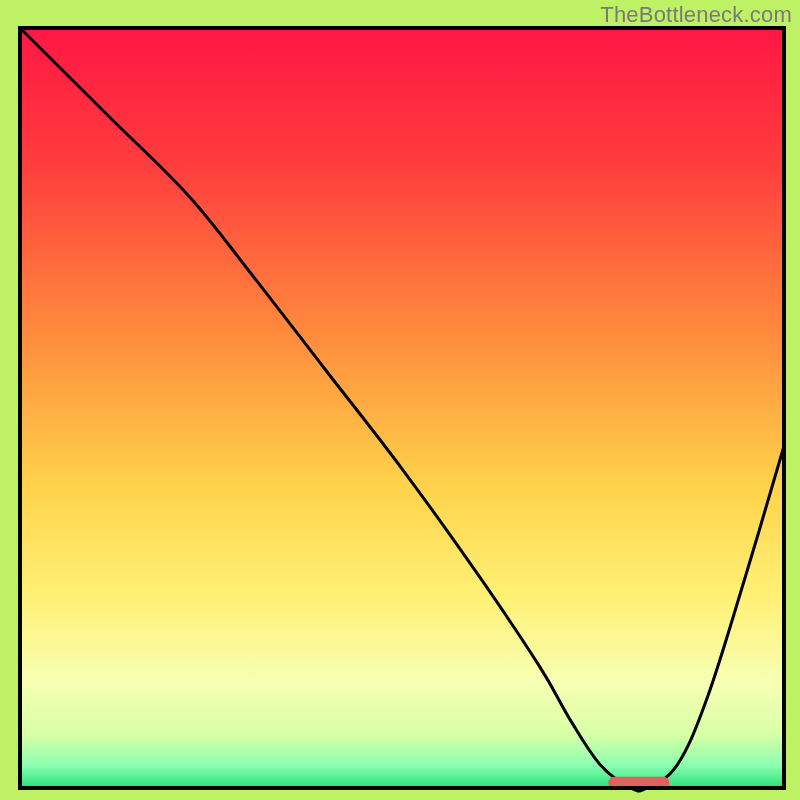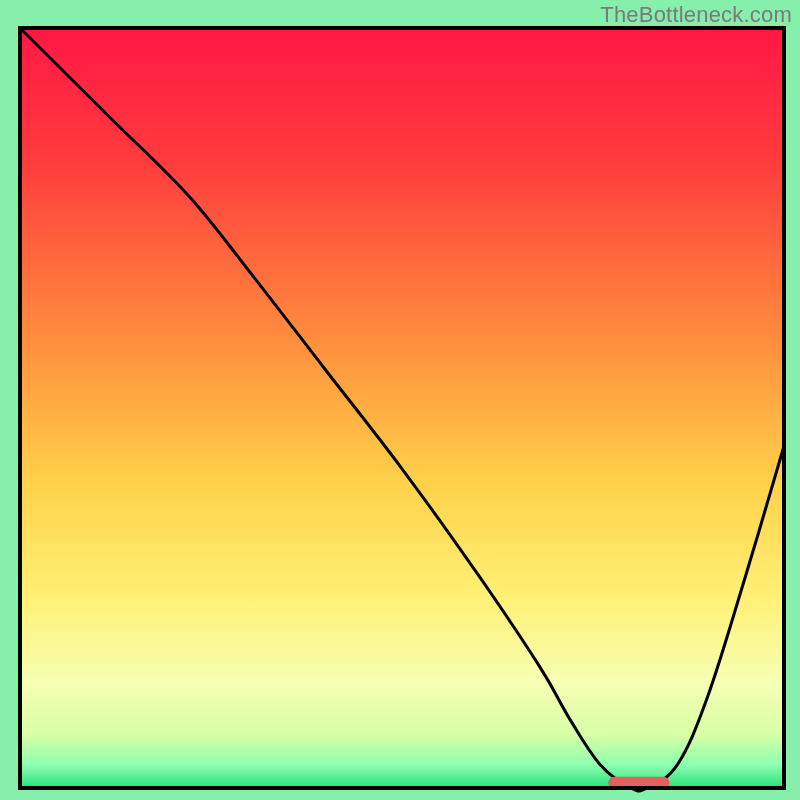--- a/index.html
+++ b/index.html
@@ -7,21 +7,21 @@
     padding: 0;
     width: 800px;
     height: 800px;
     background: #ffffff;
     font-family: Arial, Helvetica, sans-serif;
   }
   .stage {
     position: relative;
     width: 800px;
     height: 800px;
-    background: #86efac;
+    background: #bef264;
   }
   .watermark {
     position: absolute;
     top: 2px;
     right: 8px;
     color: #7a7a7a;
     font-size: 22px;
     font-weight: 500;
     letter-spacing: 0.2px;
   }

